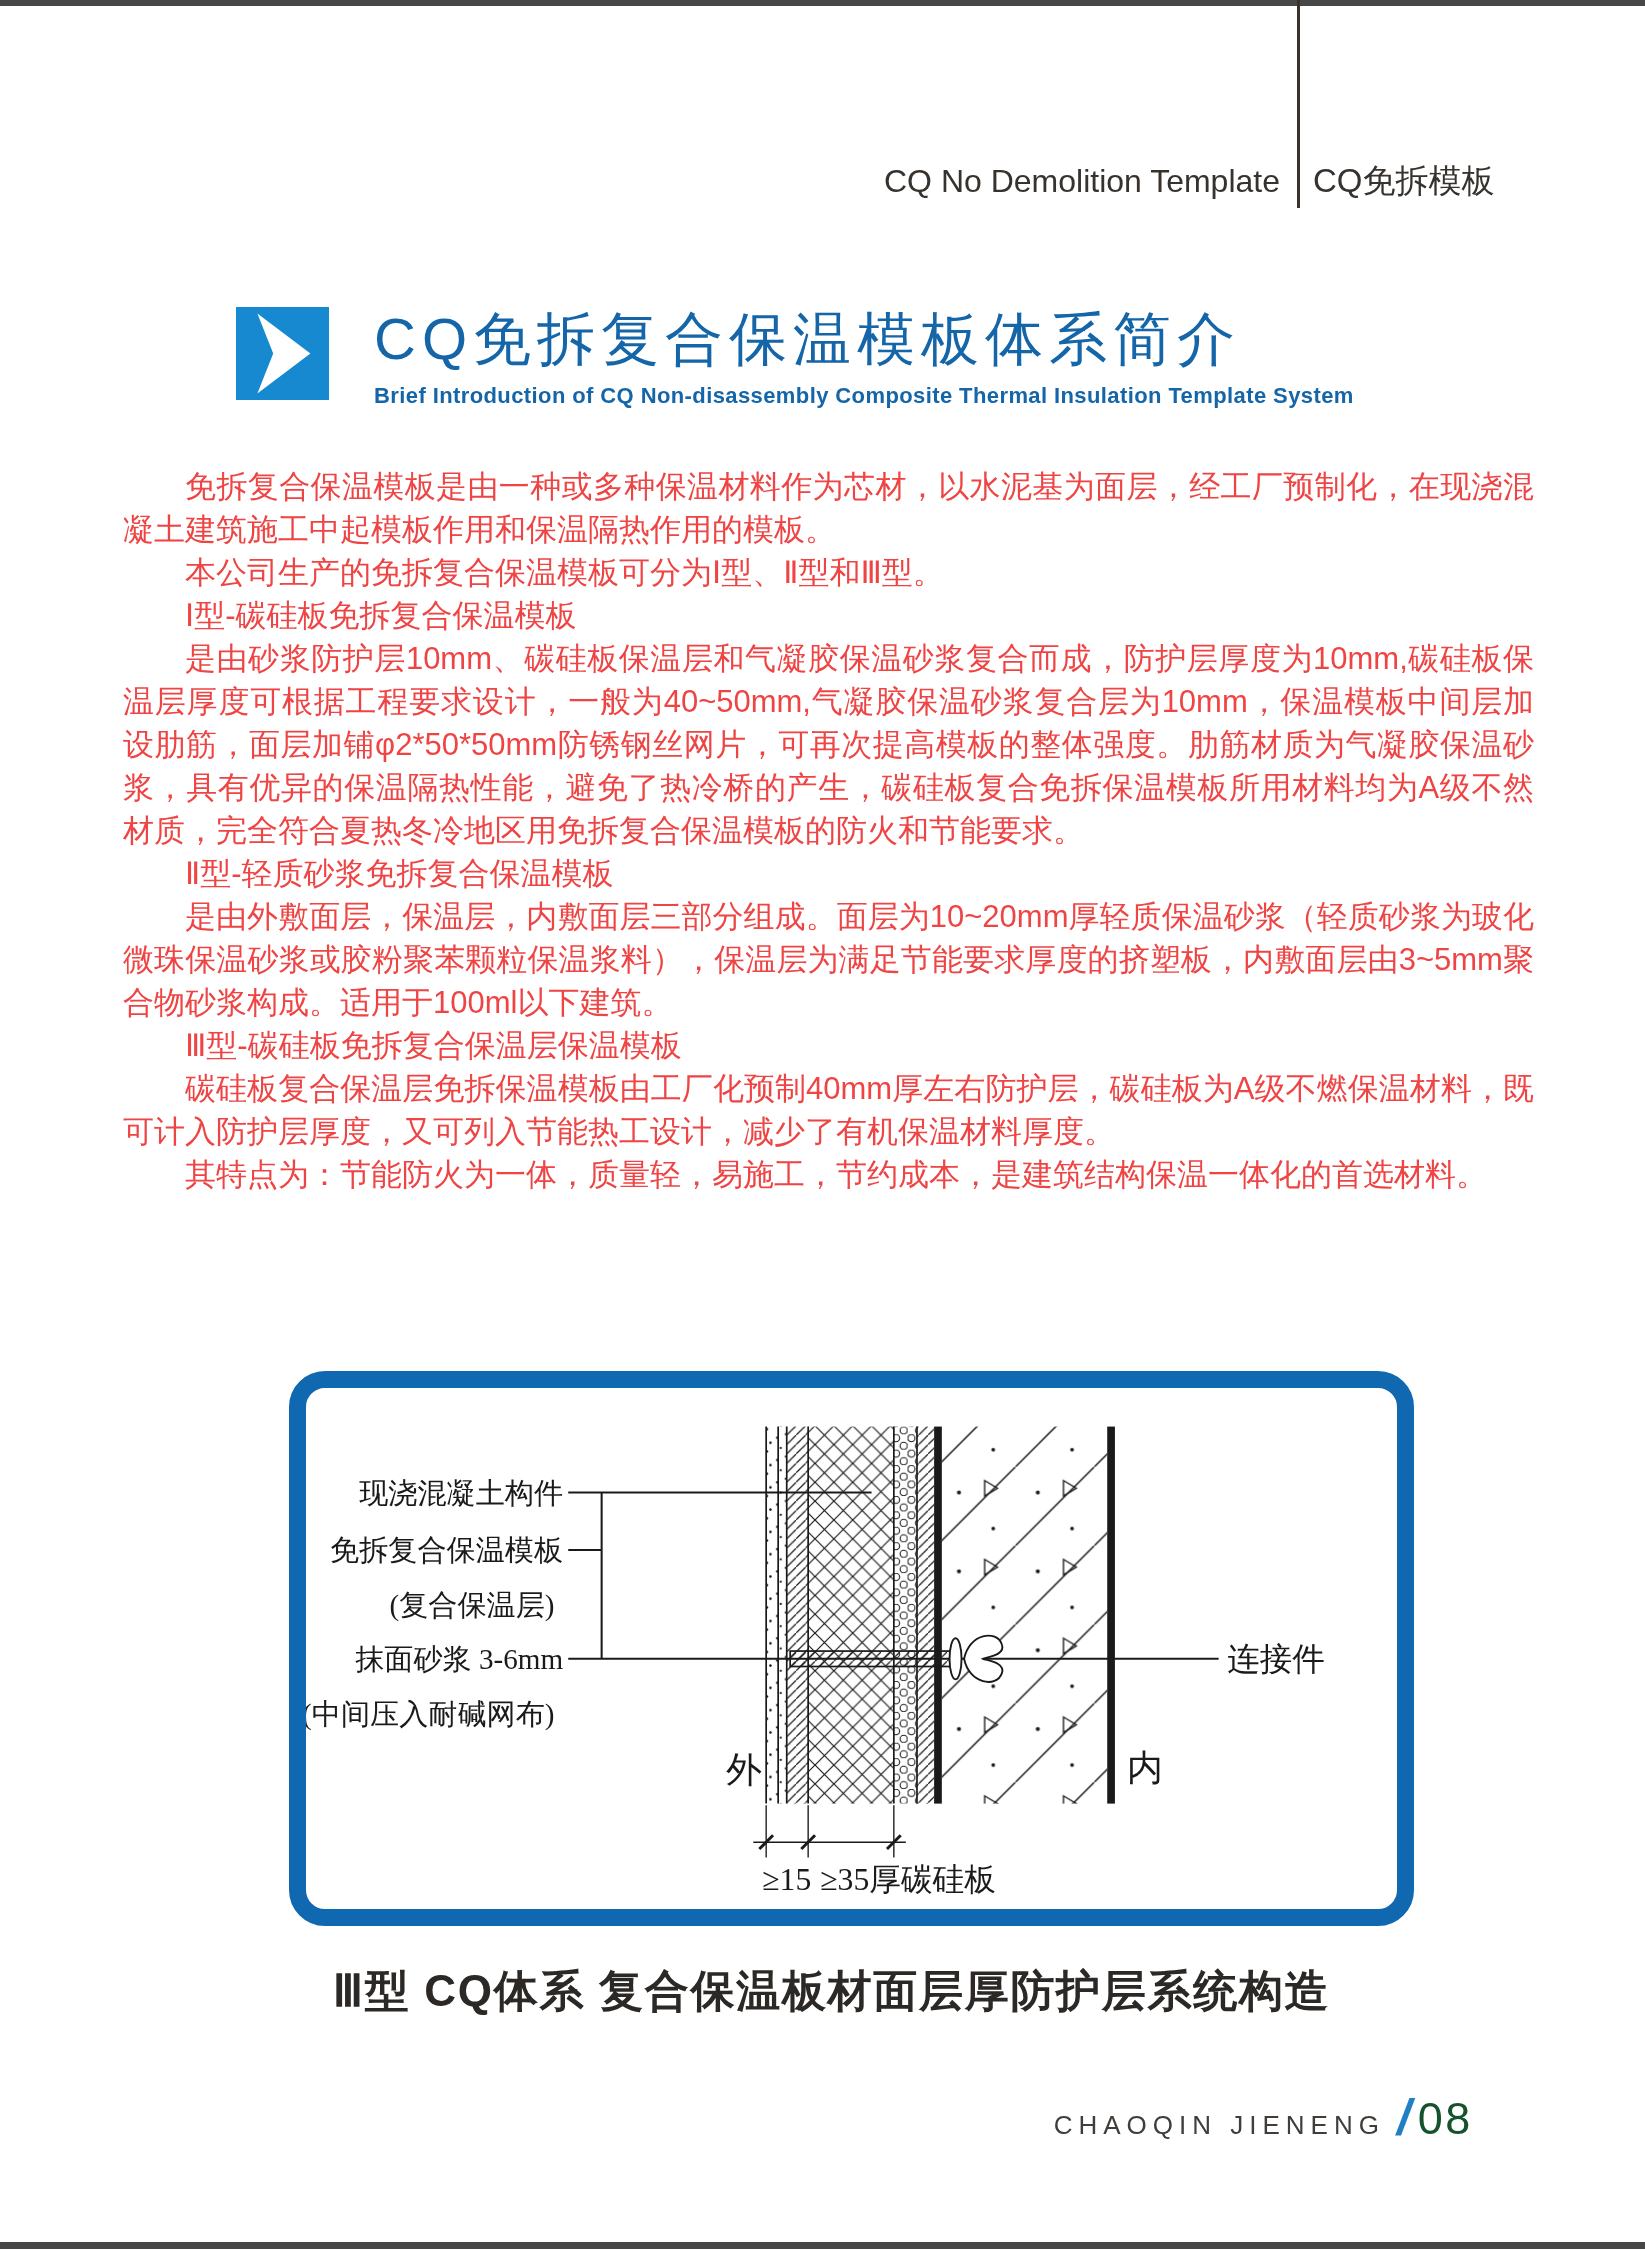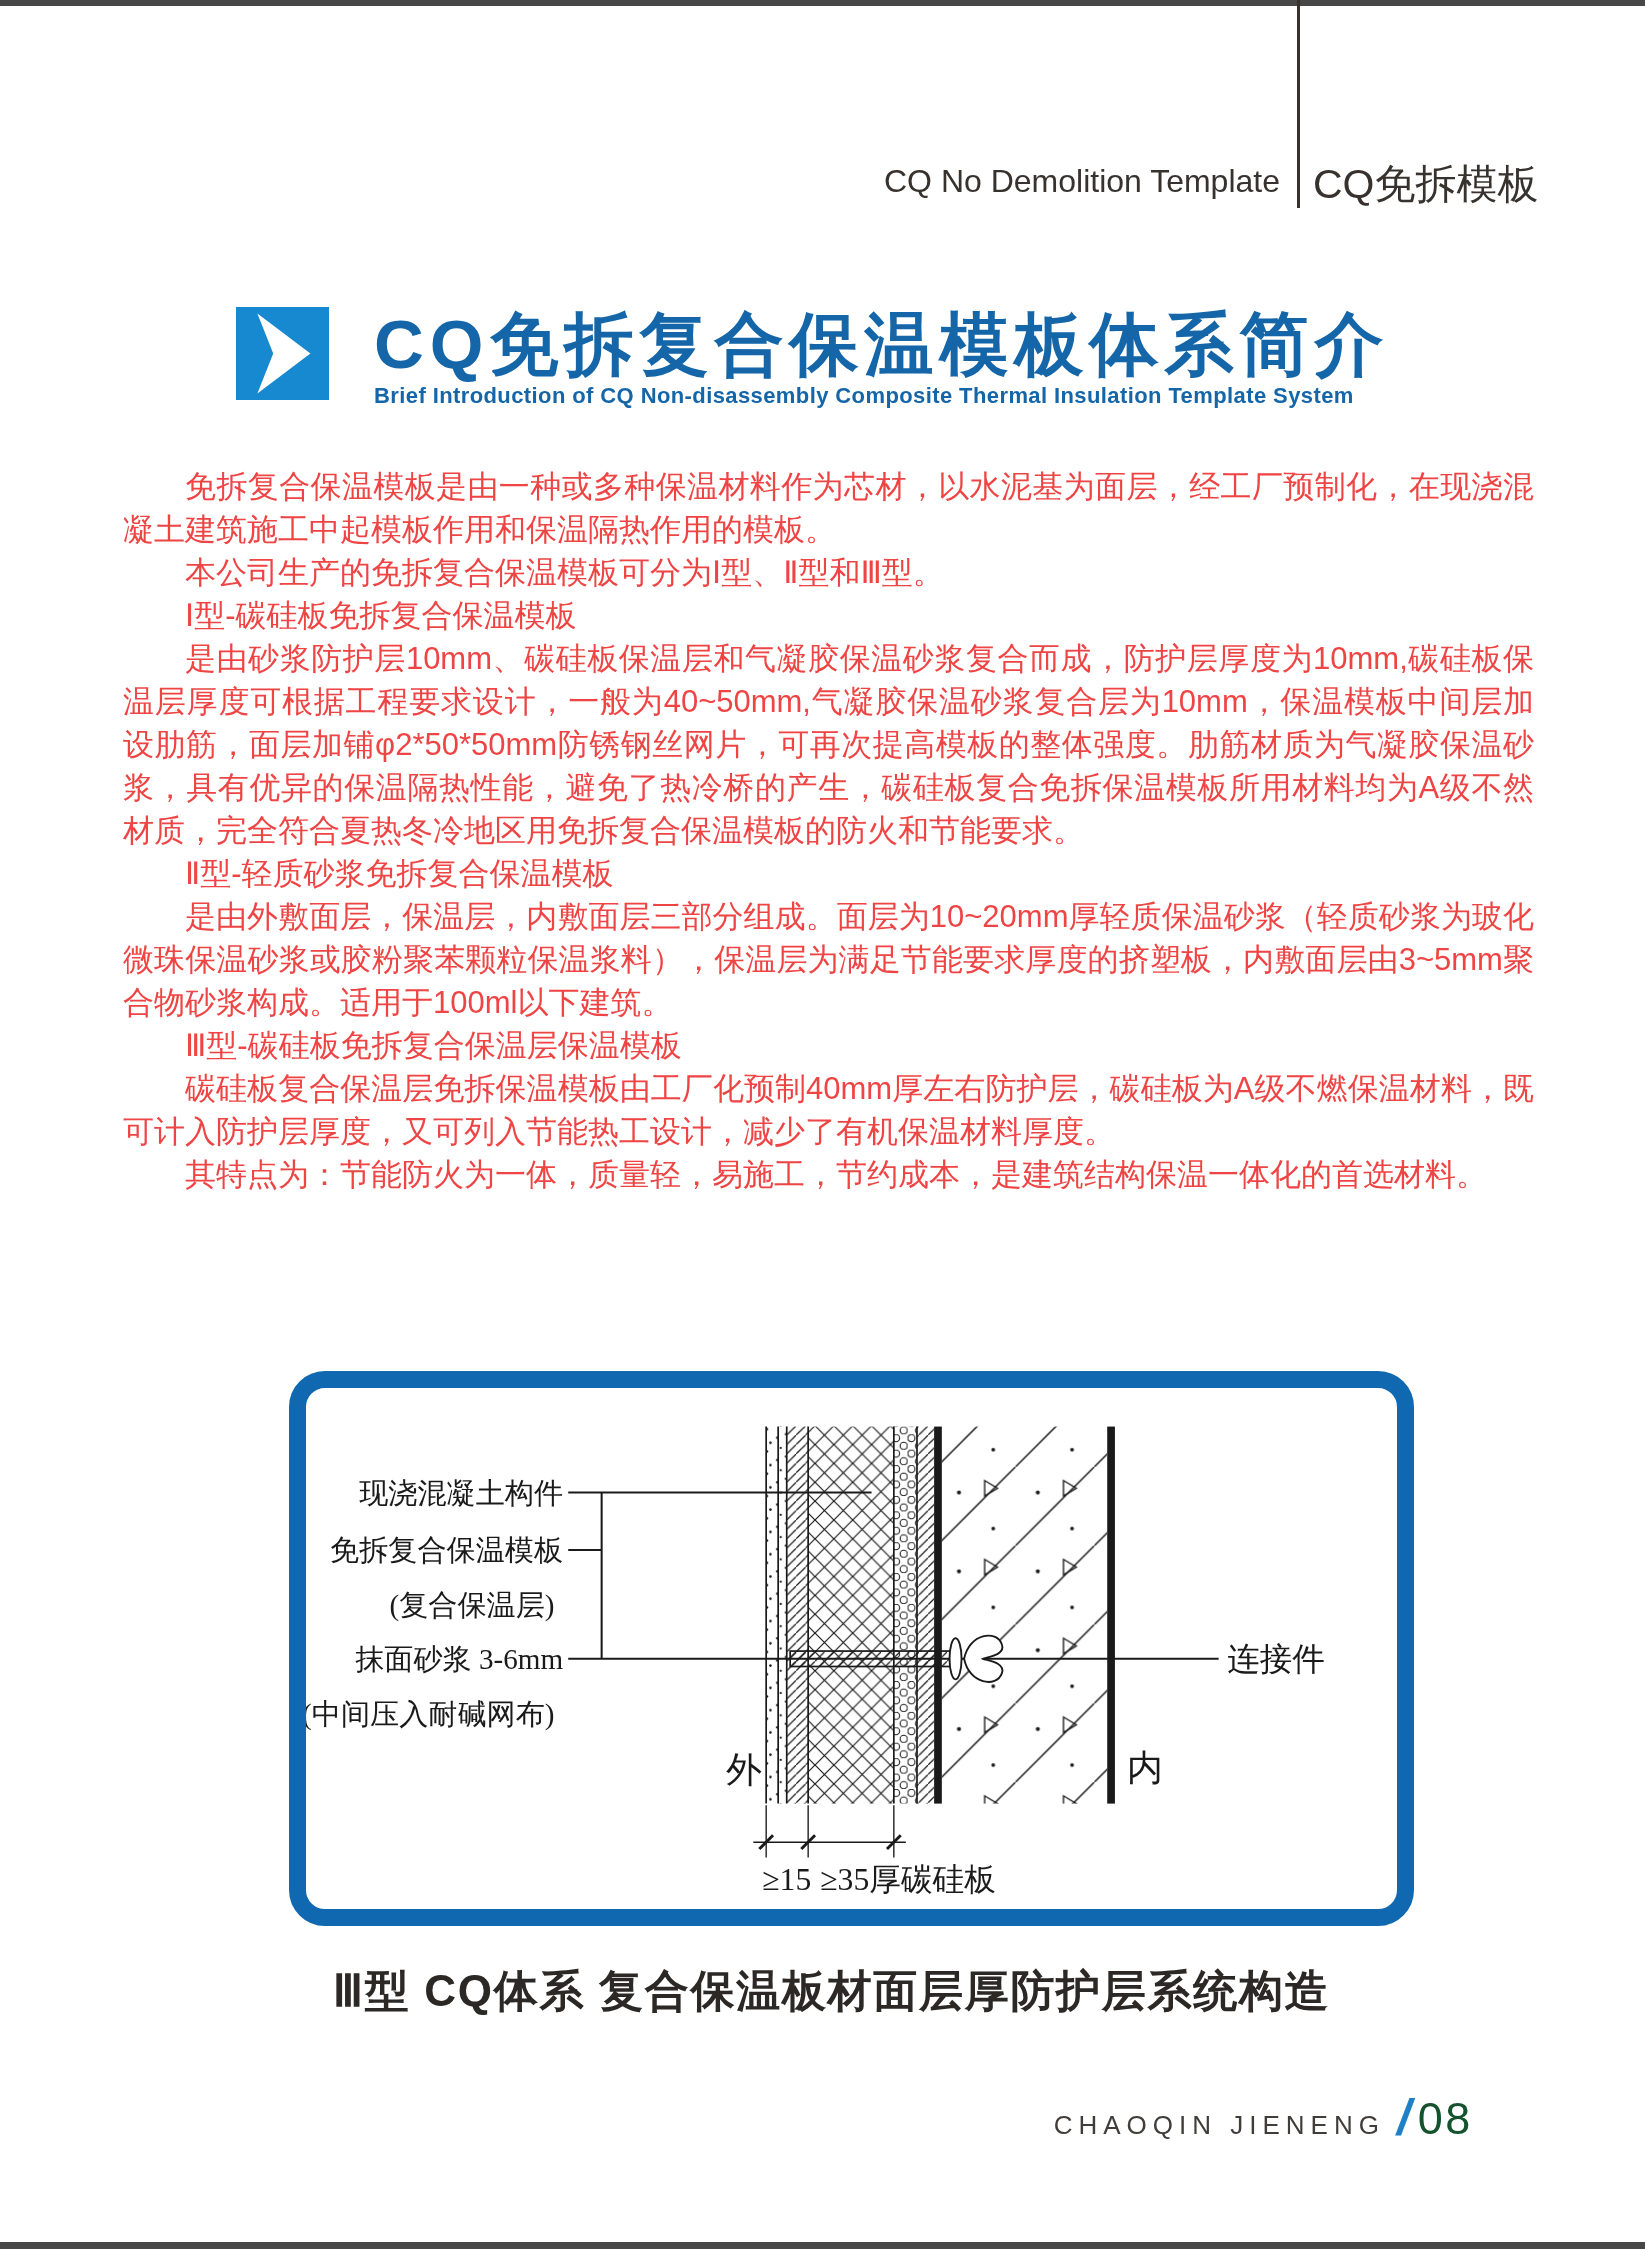--- a/index.html
+++ b/index.html
@@ -7,27 +7,27 @@
     position:relative;width:1646px;height:2250px;background:#ffffff;overflow:hidden;
     font-family:"Liberation Sans",sans-serif;
   }
   .edge-bar{position:absolute;left:0;width:1646px;background:#474747;}
   .edge-bar.top{top:0;height:6px;}
   .edge-bar.bottom{top:2242px;height:7.7px;}
 
   
   .hdr-divider{position:absolute;left:1297px;top:0;width:2.6px;height:208px;background:#37322d;}
   .hdr-en{position:absolute;right:366px;top:165px;font-size:32px;color:#37322d;line-height:1;white-space:nowrap;margin-left:40px;}
-  .hdr-zh{position:absolute;left:1313px;top:164px;font-size:41px;color:#37322d;line-height:1;white-space:nowrap;}
+  .hdr-zh{position:absolute;left:1313px;top:164px;font-size:33px;color:#37322d;line-height:1;white-space:nowrap;}
 
   
   .title-icon{position:absolute;left:236px;top:307px;width:93px;height:93px;background:#1789d1;}
   .title-icon svg{display:block;width:100%;height:100%;}
   .sec-title{
-    position:absolute;left:374px;top:310px;font-size:69px;font-weight:bold;color:#1566a9;
+    position:absolute;left:374px;top:310px;font-size:58px;font-weight:normal;color:#1566a9;
     letter-spacing:6px;line-height:1;white-space:nowrap;
   }
   .sec-sub{
     position:absolute;left:374px;top:383px;font-size:22px;font-weight:bold;color:#1566a9;
     letter-spacing:0.4px;line-height:1.2;white-space:nowrap;
   }
 
   
   .body-text{
     position:absolute;left:123px;top:465px;width:1411px;height:905px;overflow:hidden;

